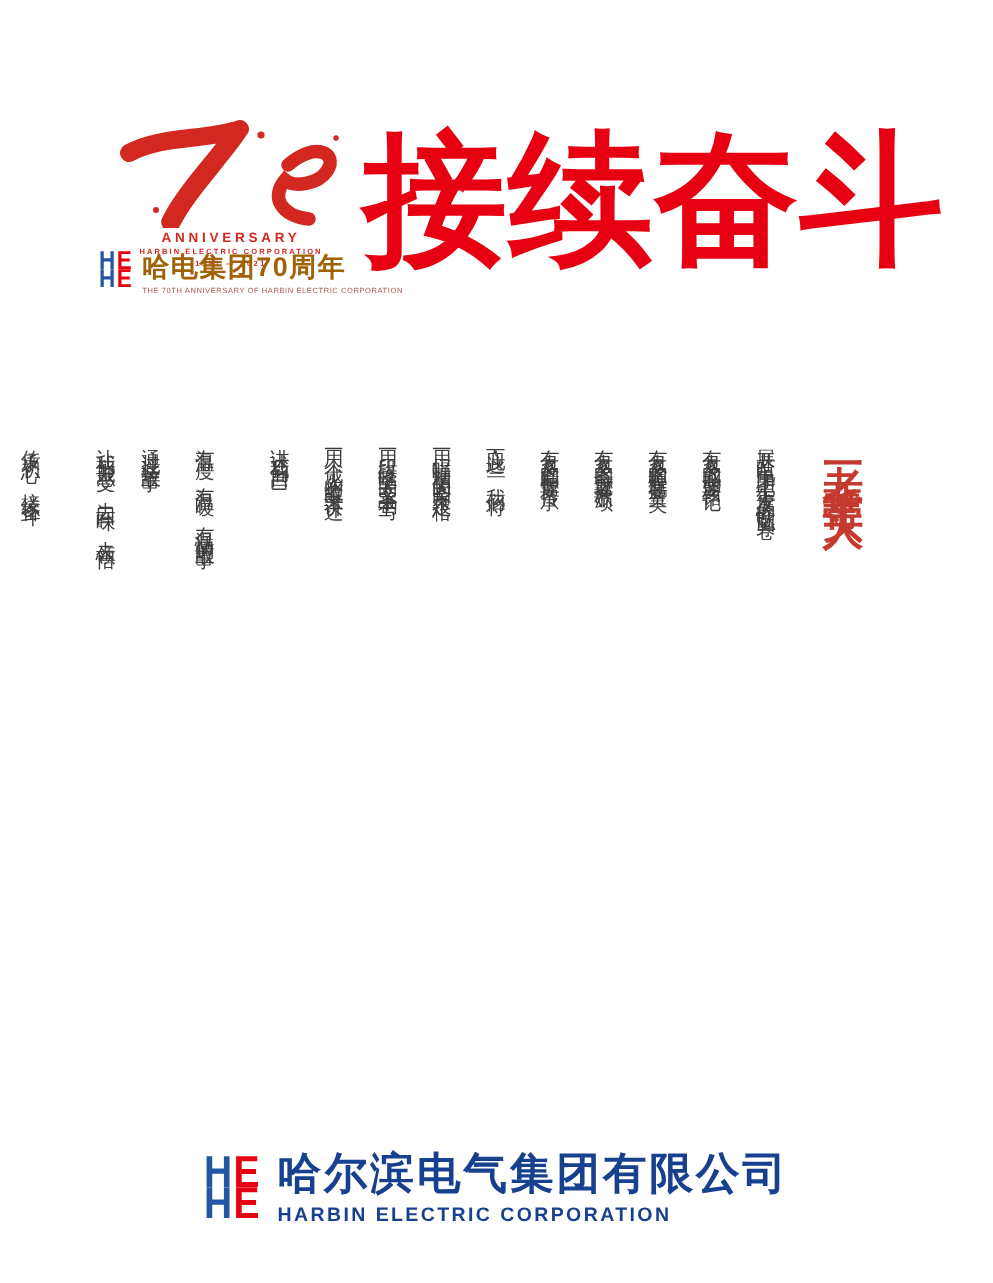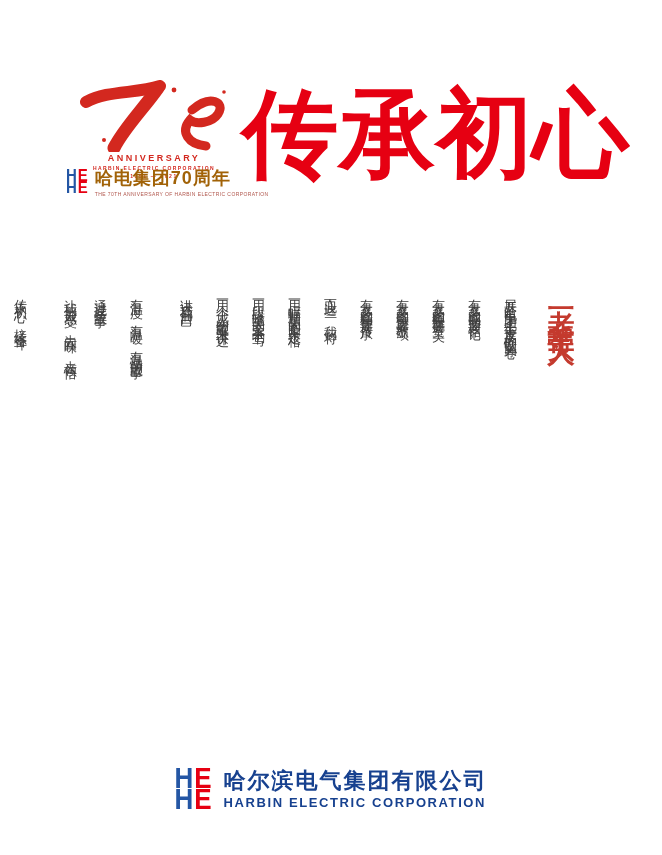--- a/index.html
+++ b/index.html
@@ -53,21 +53,21 @@
   .v-col:nth-of-type(13){margin-block-start:12px;}
   .v-col:nth-of-type(14){margin-block-start:32px;}
 
   
   .footer{
     position:absolute;left:0;right:0;top:768px;
     display:flex;justify-content:center;align-items:center;gap:12px;
   }
   .he-large span{font-size:26px;}
   .company{text-align:left;}
-  .company-cn{font-size:22px;font-weight:bold;color:#17418f;letter-spacing:2px;line-height:1.1;}
+  .company-cn{font-size:29px;font-weight:bold;color:#17418f;letter-spacing:2px;line-height:1.1;}
   .company-en{margin-top:2px;font-size:13px;font-weight:bold;color:#17418f;letter-spacing:1.6px;}
 </style>
 </head>
 <body>
 
 <div class="page">
 
   <div class="anniv">
     <svg class="brush70" width="160" height="72" viewBox="0 0 160 72" fill="none">
       <path d="M12 22 C34 10, 62 14, 86 6" stroke="#d3281f" stroke-width="12" stroke-linecap="round"></path>
@@ -88,21 +88,21 @@
         <span class="e">E</span>
         <span class="h">H</span>
         <span class="e">E</span>
     </div>
     <div class="lockup-text">
       <div class="lockup-cn">哈电集团70周年</div>
       <div class="lockup-en">THE 70TH ANNIVERSARY OF HARBIN ELECTRIC CORPORATION</div>
     </div>
   </div>
 
-  <h1 class="title">传承初心</h1>
+  <h1 class="title">接续奋斗</h1>
 
   <section class="verse-block">
     <h2 class="verse-heading">老一辈带头人</h2>
 
   <div class="v-col">展开哈电集团七十年发展的恢弘画卷</div>
       <div class="v-col">有太多的感动需要铭记</div>
       <div class="v-col">有太多的辉煌需要赞美</div>
       <div class="v-col">有太多的奇迹需要歌颂</div>
       <div class="v-col">有太多的精神需要传承</div>
       <div class="v-col">而这些，我们将</div>

